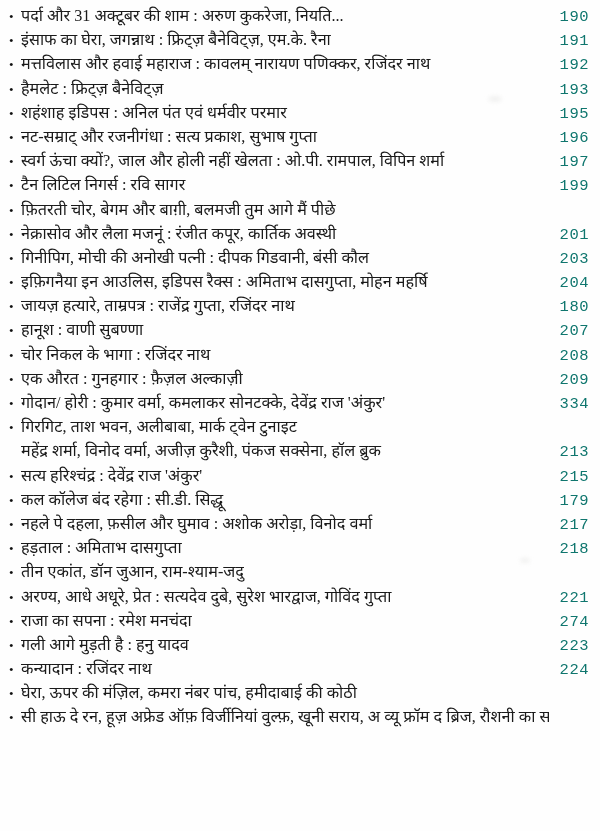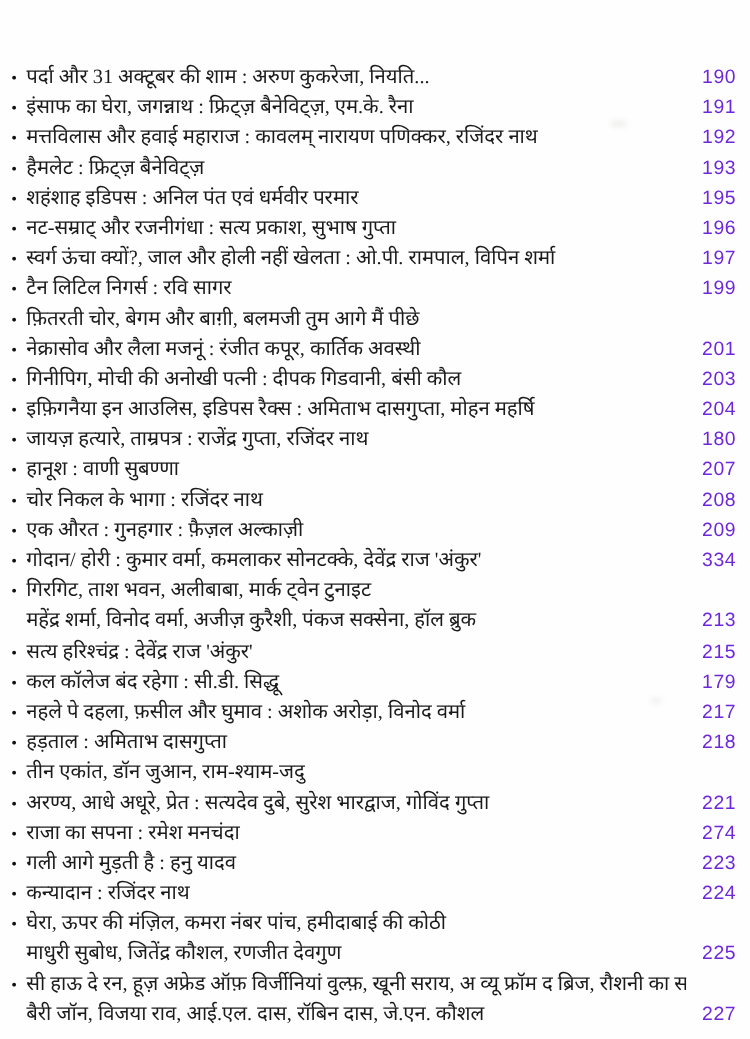--- a/index.html
+++ b/index.html
@@ -31,30 +31,29 @@
     width: 12px;
     font-size: 13px;
     color: #111111;
   }
   .toc-row .entry-text {
     flex: 1 1 auto;
     white-space: nowrap;
     overflow: hidden;
     padding-right: 6px;
     color: #1a1a1a;
-    margin-top: 45px;
   }
   .toc-row .page-number {
     flex: 0 0 40px;
     width: 40px;
     text-align: right;
     font-size: 15.5px;
     letter-spacing: 0.5px;
-    color: #6d28d9;
-    font-family: Liberation Sans, sans-serif;
+    color: #0f766e;
+    font-family: Liberation Mono, monospace;
   }
   
   .smudge {
     position: absolute;
     border-radius: 50%;
     background: #d9d9d6;
     opacity: 0.35;
     filter: blur(2px);
   }
   .smudge-1 { left: 488px; top: 96px; width: 14px; height: 6px; }
@@ -204,30 +203,20 @@
         <span class="bullet">•</span>
         <span class="entry-text">कन्यादान : रजिंदर नाथ</span>
         <span class="page-number">224</span>
       </div>
       <div class="toc-row">
         <span class="bullet">•</span>
         <span class="entry-text">घेरा, ऊपर की मंज़िल, कमरा नंबर पांच, हमीदाबाई की कोठी</span>
         <span class="page-number"></span>
       </div>
       <div class="toc-row">
-        <span class="bullet"></span>
-        <span class="entry-text">माधुरी सुबोध, जितेंद्र कौशल, रणजीत देवगुण</span>
-        <span class="page-number">225</span>
-      </div>
-      <div class="toc-row">
         <span class="bullet">•</span>
         <span class="entry-text">सी हाऊ दे रन, हूज़ अफ्रेड ऑफ़ विर्जीनियां वुल्फ़, खूनी सराय, अ व्यू फ्रॉम द ब्रिज, रौशनी का सफ़र</span>
         <span class="page-number"></span>
-      </div>
-      <div class="toc-row">
-        <span class="bullet"></span>
-        <span class="entry-text">बैरी जॉन, विजया राव, आई.एल. दास, रॉबिन दास, जे.एन. कौशल</span>
-        <span class="page-number">227</span>
       </div>
     </div>
   <div class="smudge smudge-1"></div>
   <div class="smudge smudge-2"></div>
 </div>
 
 </body></html>

